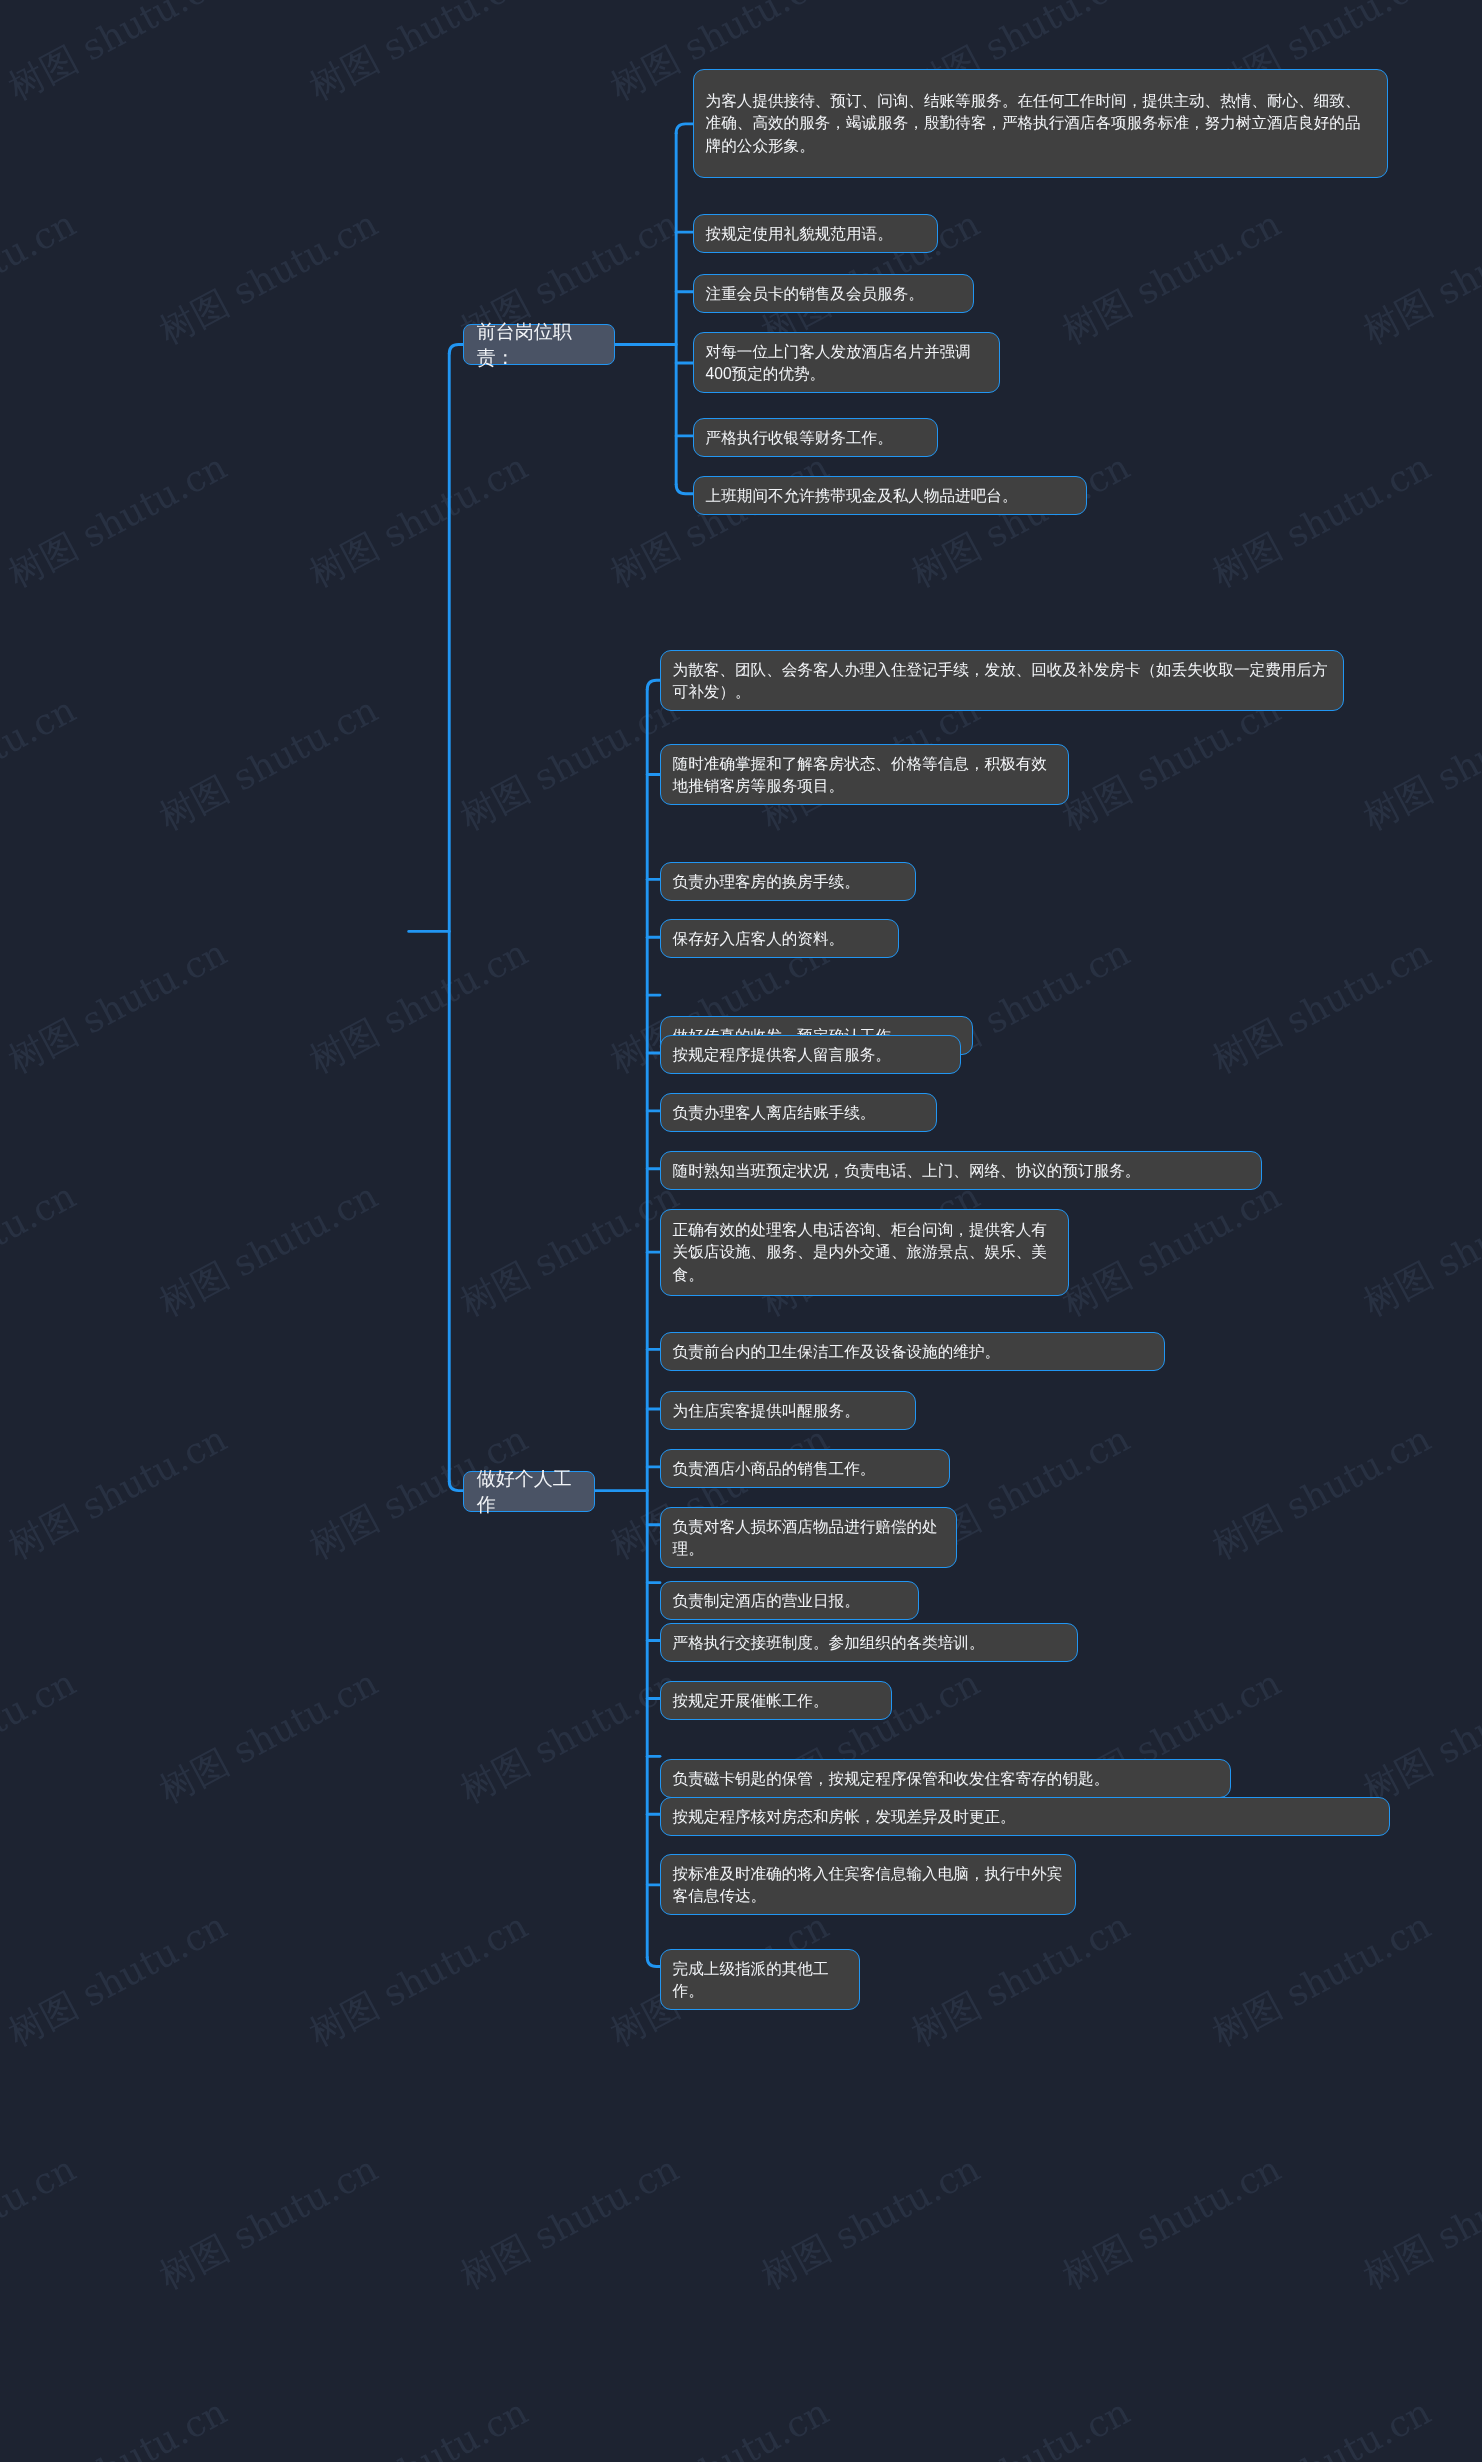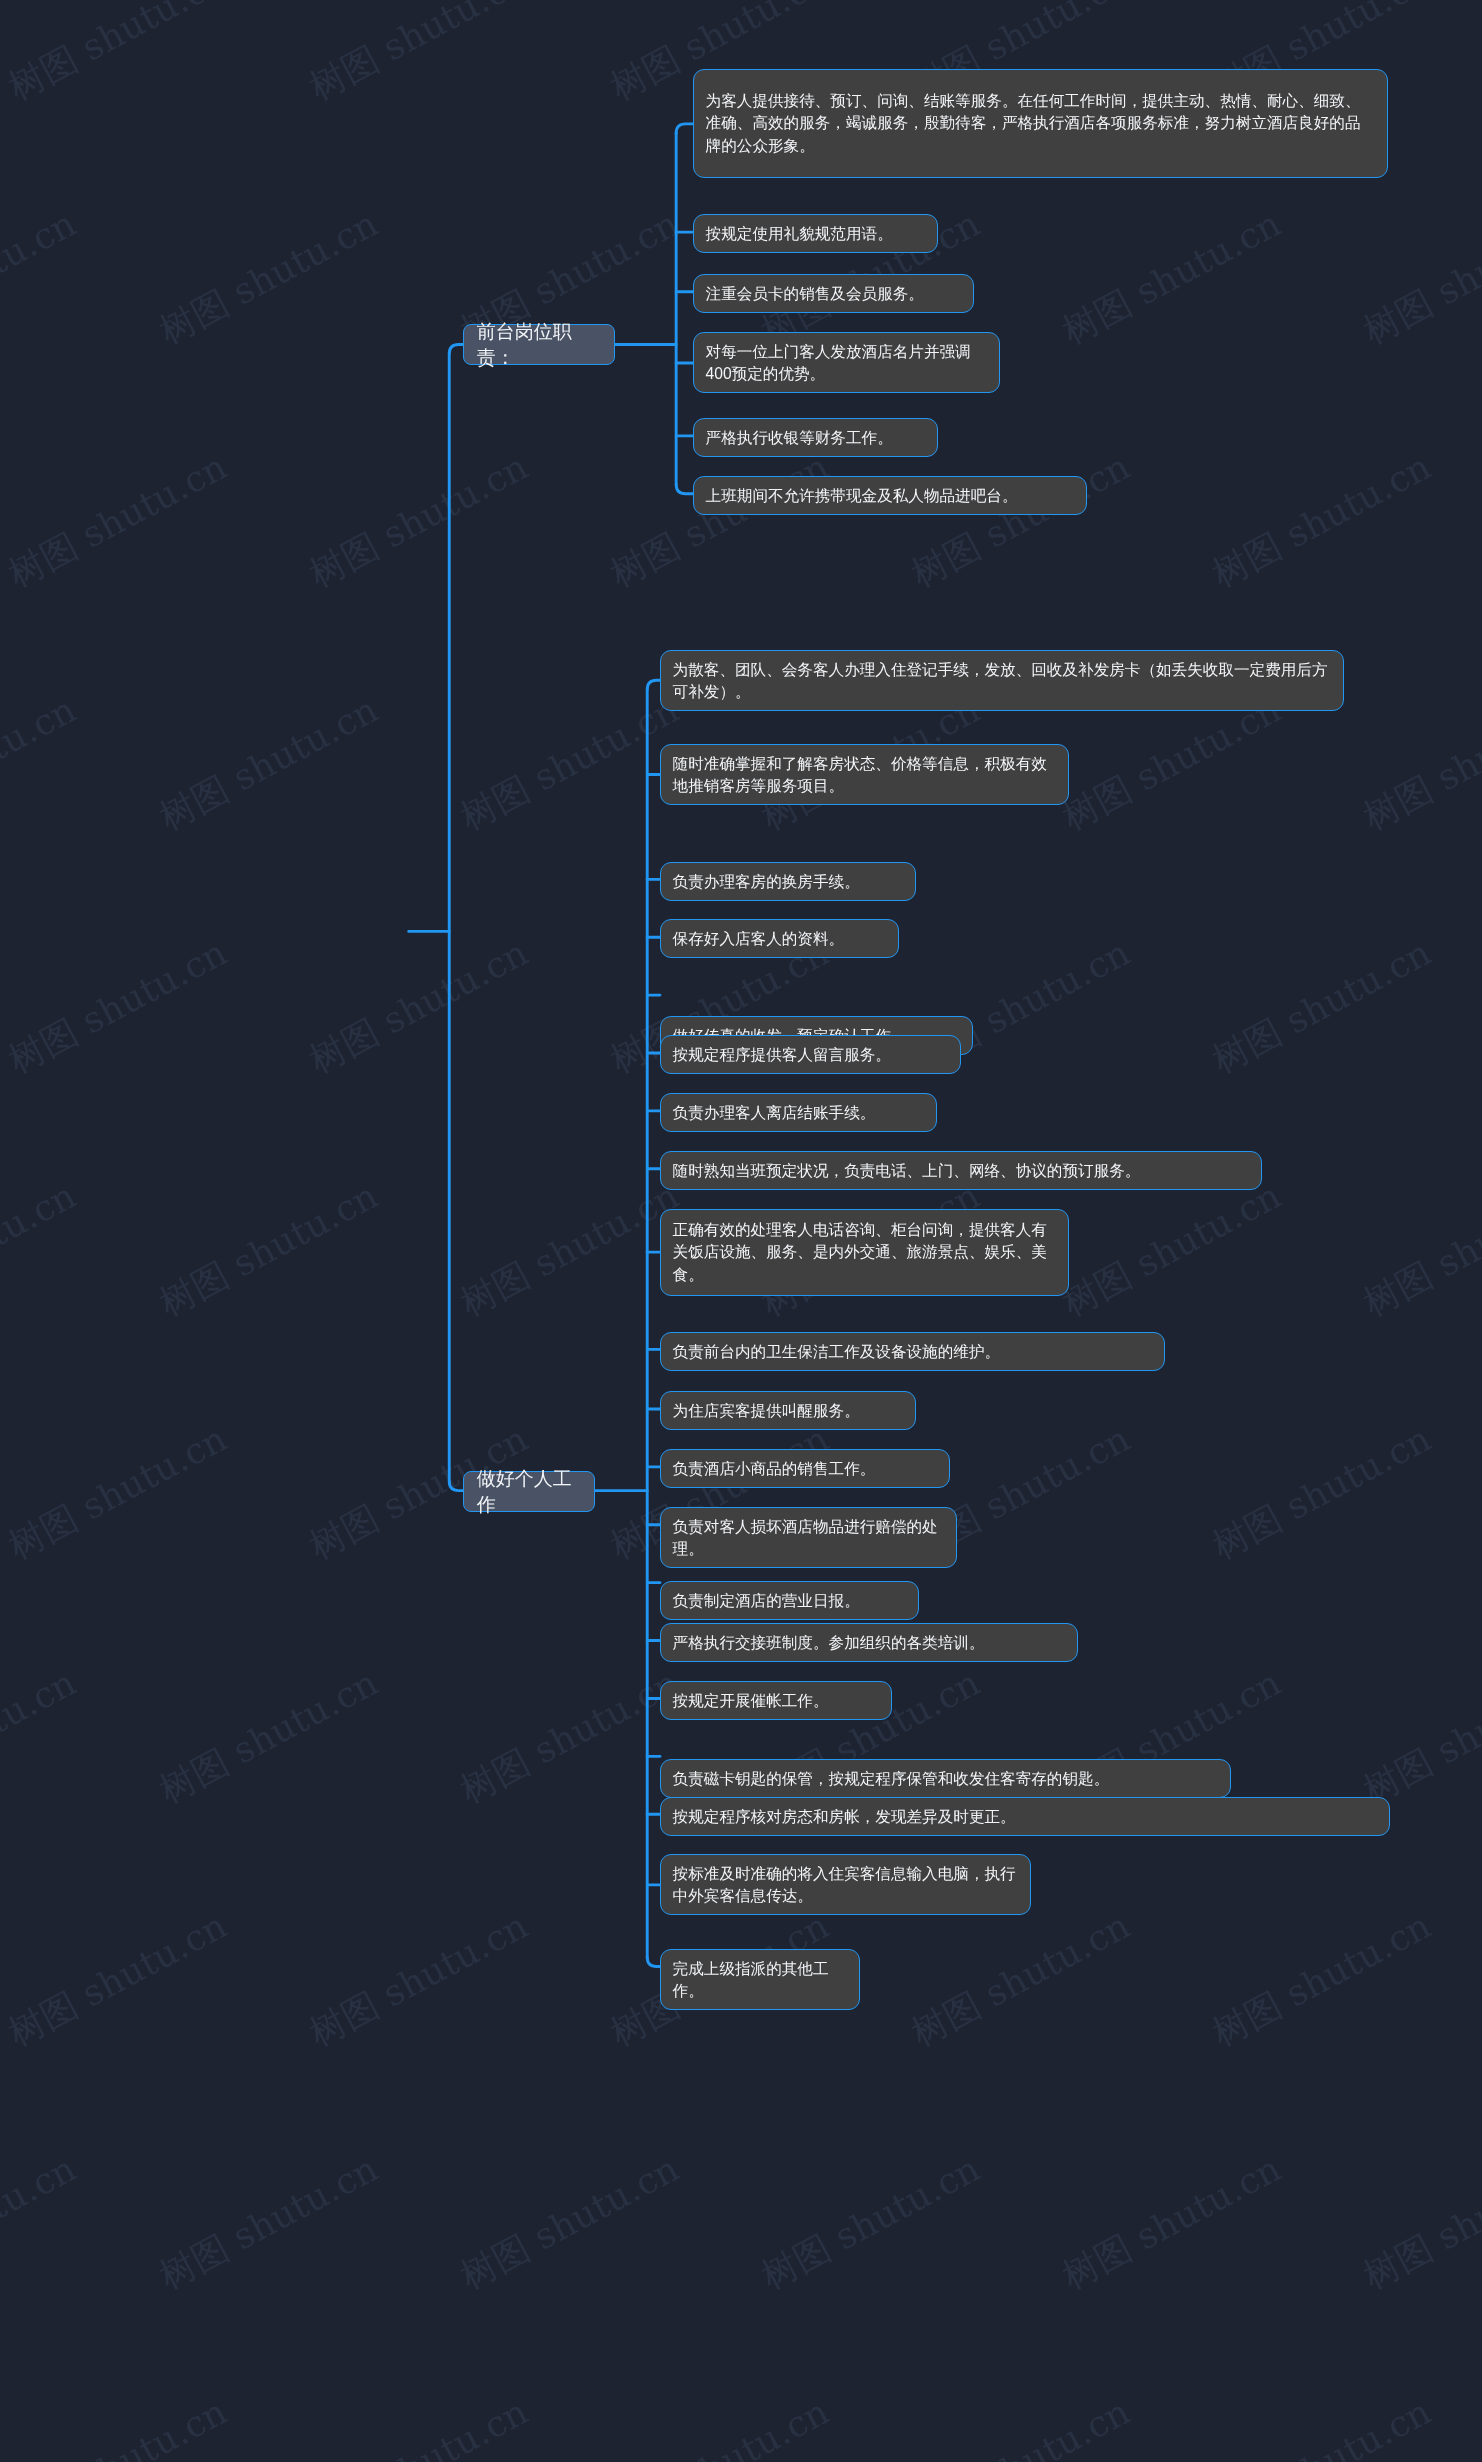--- a/index.html
+++ b/index.html
@@ -243,21 +243,21 @@
       </div>
       <div class="node leaf" style="left: 660px; top: 1681px; width: 232px; min-height: 36px;">
         <span>按规定开展催帐工作。</span>
       </div>
       <div class="node leaf" style="left: 660px; top: 1739px; width: 571px; min-height: 36px; margin-top: 20px;">
         <span>负责磁卡钥匙的保管，按规定程序保管和收发住客寄存的钥匙。</span>
       </div>
       <div class="node leaf" style="left: 660px; top: 1797px; width: 730px; min-height: 36px;">
         <span>按规定程序核对房态和房帐，发现差异及时更正。</span>
       </div>
-      <div class="node leaf" style="left: 660px; top: 1854px; width: 371px; min-height: 61px;">
+      <div class="node leaf" style="left: 660px; top: 1854px; width: 416px; min-height: 61px;">
         <span>按标准及时准确的将入住宾客信息输入电脑，执行中外宾客信息传达。</span>
       </div>
       <div class="node leaf" style="left: 660px; top: 1949px; width: 200px; min-height: 36px;">
         <span>完成上级指派的其他工作。</span>
       </div>
     </div>
 
 </div>
 
 

